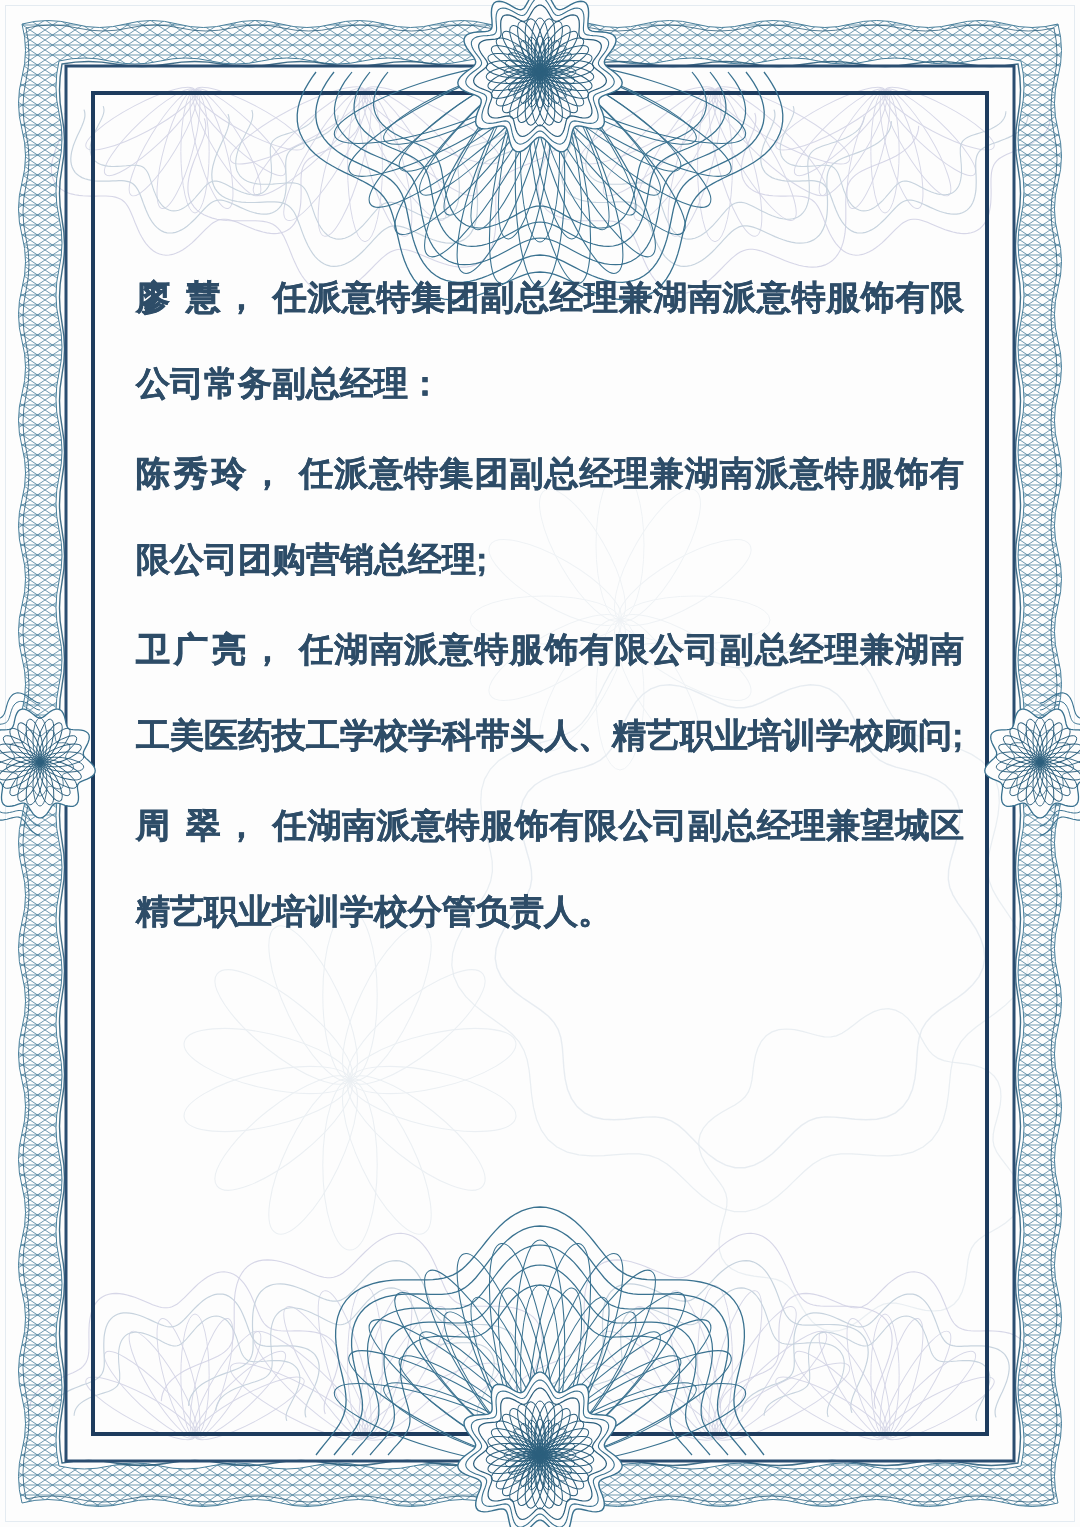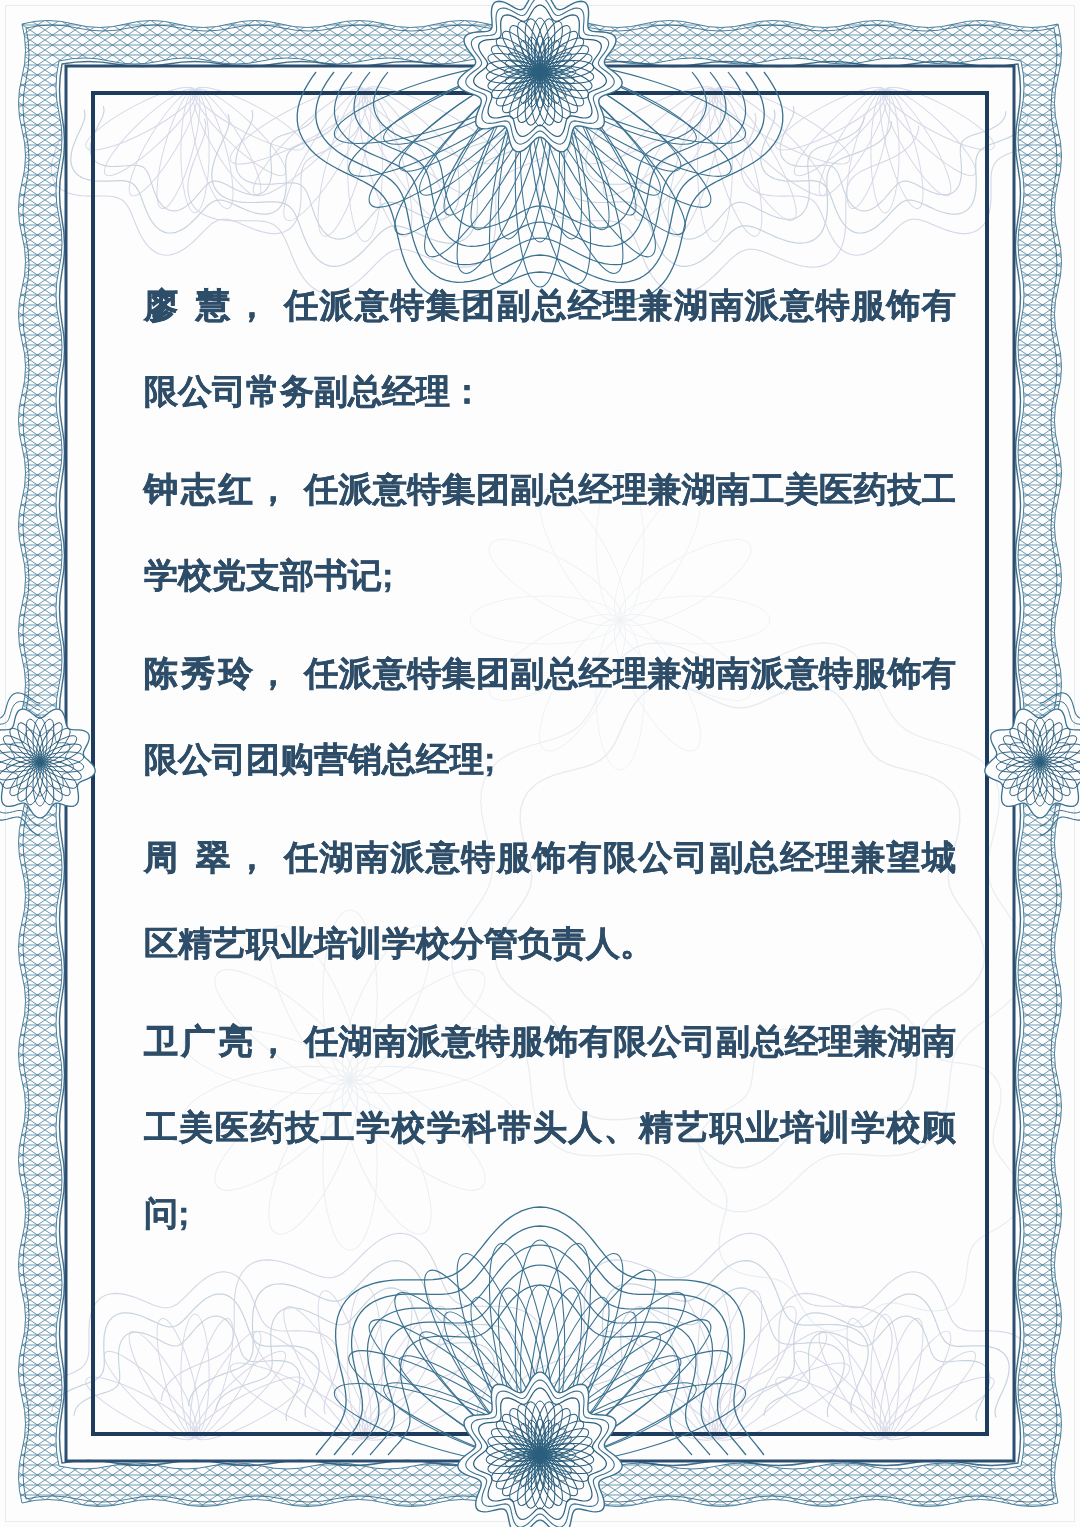--- a/index.html
+++ b/index.html
@@ -9,21 +9,21 @@
     font-family:"Liberation Sans","DejaVu Sans",sans-serif;
   }
   .page-edge{position:absolute;inset:5px;border:1px solid #e4ebf1;pointer-events:none;}
   #deco{position:absolute;left:0;top:0;width:1080px;height:1527px;display:block;}
   .content{
     position:absolute;left:132px;top:250px;width:836px;
     font-size:34px;line-height:86px;font-weight:600;
     color:#2e4d68;text-align:justify;
     -webkit-text-stroke:0.4px #2e4d68;
   }
-  .content p{margin:12px;padding:0;}
+  .content p{margin:4px;padding:0;}
   .nm{font-weight:800;letter-spacing:3px;-webkit-text-stroke:0.8px #2e4d68;}
   .sep{margin-right:14px;}
   .bd{}
 </style>
 </head>
 <body>
 
 <div class="page-edge"></div>
 
 <svg id="deco" viewBox="0 0 1080 1527" xmlns="http://www.w3.org/2000/svg">
@@ -452,17 +452,16 @@
       <ellipse cx="1040" cy="740" rx="7.04" ry="22" transform="rotate(304.6 1040 762)"></ellipse>
       <ellipse cx="1040" cy="740" rx="7.04" ry="22" transform="rotate(318.5 1040 762)"></ellipse>
       <ellipse cx="1040" cy="740" rx="7.04" ry="22" transform="rotate(332.3 1040 762)"></ellipse>
       <ellipse cx="1040" cy="740" rx="7.04" ry="22" transform="rotate(346.2 1040 762)"></ellipse>
     </g>
     <polygon points="1070.0,762.0 1071.3,763.2 1072.5,764.5 1073.2,765.9 1073.5,767.2 1073.3,768.5 1072.6,769.7 1071.4,770.7 1069.9,771.6 1068.2,772.3 1066.5,772.8 1065.0,773.4 1063.7,773.9 1062.8,774.6 1062.3,775.5 1062.2,776.6 1062.3,777.9 1062.6,779.5 1063.0,781.3 1063.2,783.1 1063.3,784.8 1063.0,786.3 1062.3,787.6 1061.3,788.4 1060.0,788.8 1058.4,788.9 1056.7,788.5 1055.0,788.0 1053.3,787.3 1051.8,786.7 1050.5,786.4 1049.4,786.3 1048.4,786.7 1047.6,787.4 1046.8,788.6 1046.1,790.0 1045.2,791.5 1044.2,793.1 1043.2,794.4 1041.9,795.4 1040.7,795.9 1039.3,795.9 1038.1,795.4 1036.8,794.4 1035.8,793.1 1034.8,791.5 1033.9,790.0 1033.2,788.6 1032.4,787.4 1031.6,786.7 1030.6,786.3 1029.5,786.4 1028.2,786.7 1026.7,787.3 1025.0,788.0 1023.3,788.5 1021.6,788.9 1020.0,788.8 1018.7,788.4 1017.7,787.6 1017.0,786.3 1016.7,784.8 1016.8,783.1 1017.0,781.3 1017.4,779.5 1017.7,777.9 1017.8,776.6 1017.7,775.5 1017.2,774.6 1016.3,773.9 1015.0,773.4 1013.5,772.8 1011.8,772.3 1010.1,771.6 1008.6,770.7 1007.4,769.7 1006.7,768.5 1006.5,767.2 1006.8,765.9 1007.5,764.5 1008.7,763.2 1010.0,762.0 1011.4,760.9 1012.7,759.9 1013.6,758.9 1014.3,758.0 1014.4,757.0 1014.2,755.9 1013.6,754.6 1012.7,753.3 1011.8,751.7 1011.0,750.1 1010.3,748.5 1010.1,747.0 1010.3,745.6 1010.9,744.5 1012.0,743.6 1013.5,743.1 1015.2,742.8 1017.0,742.7 1018.8,742.8 1020.4,742.8 1021.8,742.7 1022.9,742.4 1023.6,741.7 1024.2,740.7 1024.5,739.4 1024.7,737.8 1025.0,736.0 1025.4,734.2 1025.9,732.6 1026.7,731.3 1027.8,730.3 1029.0,729.9 1030.4,729.9 1031.9,730.5 1033.4,731.3 1034.8,732.5 1036.1,733.6 1037.3,734.7 1038.5,735.5 1039.5,735.9 1040.5,735.9 1041.5,735.5 1042.7,734.7 1043.9,733.6 1045.2,732.5 1046.6,731.3 1048.1,730.5 1049.6,729.9 1051.0,729.9 1052.2,730.3 1053.3,731.3 1054.1,732.6 1054.6,734.2 1055.0,736.0 1055.3,737.8 1055.5,739.4 1055.8,740.7 1056.4,741.7 1057.1,742.4 1058.2,742.7 1059.6,742.8 1061.2,742.8 1063.0,742.7 1064.8,742.8 1066.5,743.1 1068.0,743.6 1069.1,744.5 1069.7,745.6 1069.9,747.0 1069.7,748.5 1069.0,750.1 1068.2,751.7 1067.3,753.3 1066.4,754.6 1065.8,755.9 1065.6,757.0 1065.7,758.0 1066.4,758.9 1067.3,759.9 1068.6,760.9 1070.0,762.0" fill="none" stroke="#2c5f7d" stroke-width="0.8" opacity="1"></polygon>
   </svg>
 
 <main class="content">
   <p><span class="nm">廖 慧</span><span class="sep">，</span><span class="bd">任派意特集团副总经理兼湖南派意特服饰有限公司常务副总经理：</span></p>
-  <p><span class="nm">钟志红</span><span class="sep">，</span><span class="bd">任派意特集团副总经理兼湖南工美医药技工学校党支部书记;</span></p>
   <p><span class="nm">陈秀玲</span><span class="sep">，</span><span class="bd">任派意特集团副总经理兼湖南派意特服饰有限公司团购营销总经理;</span></p>
+  <p><span class="nm">卫广亮</span><span class="sep">，</span><span class="bd">任湖南派意特服饰有限公司副总经理兼湖南工美医药技工学校学科带头人、精艺职业培训学校顾问;</span></p>
   <p><span class="nm">周 翠</span><span class="sep">，</span><span class="bd">任湖南派意特服饰有限公司副总经理兼望城区精艺职业培训学校分管负责人。</span></p>
-  <p><span class="nm">卫广亮</span><span class="sep">，</span><span class="bd">任湖南派意特服饰有限公司副总经理兼湖南工美医药技工学校学科带头人、精艺职业培训学校顾问;</span></p>
 </main>
 
 </body></html>

